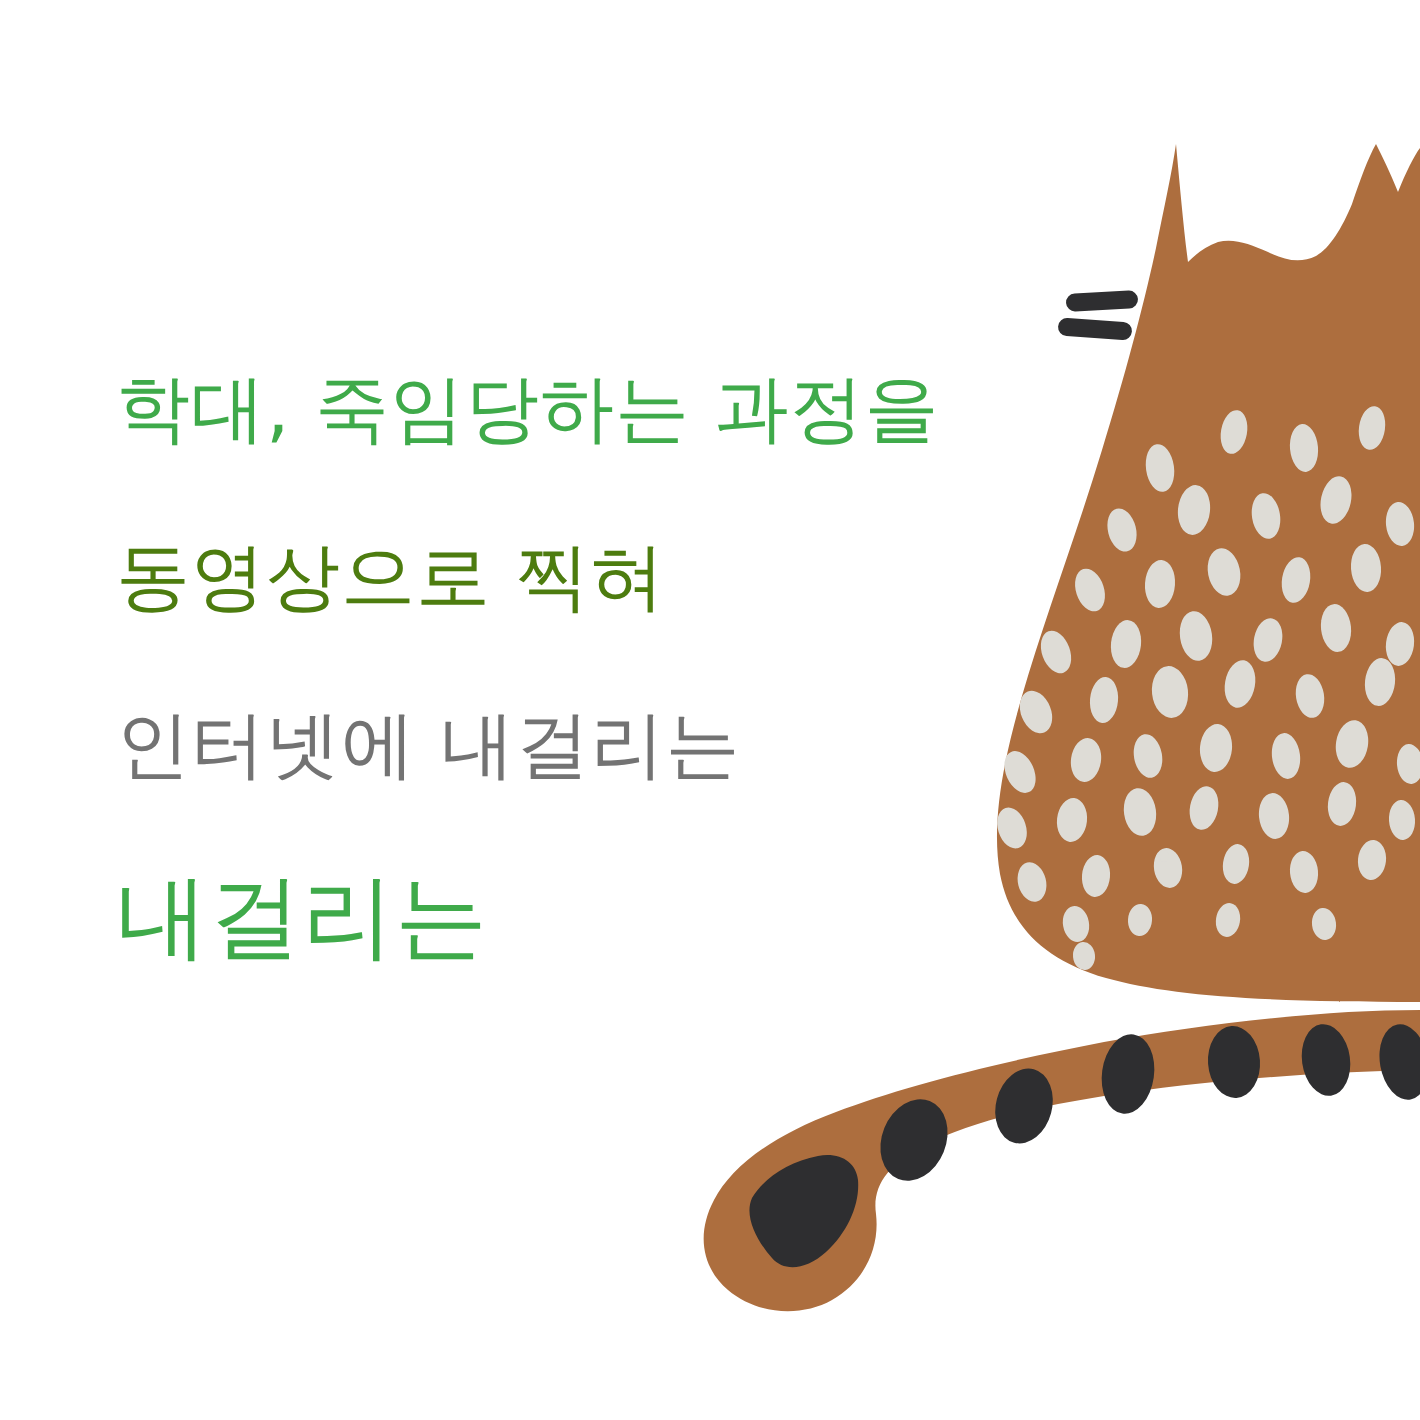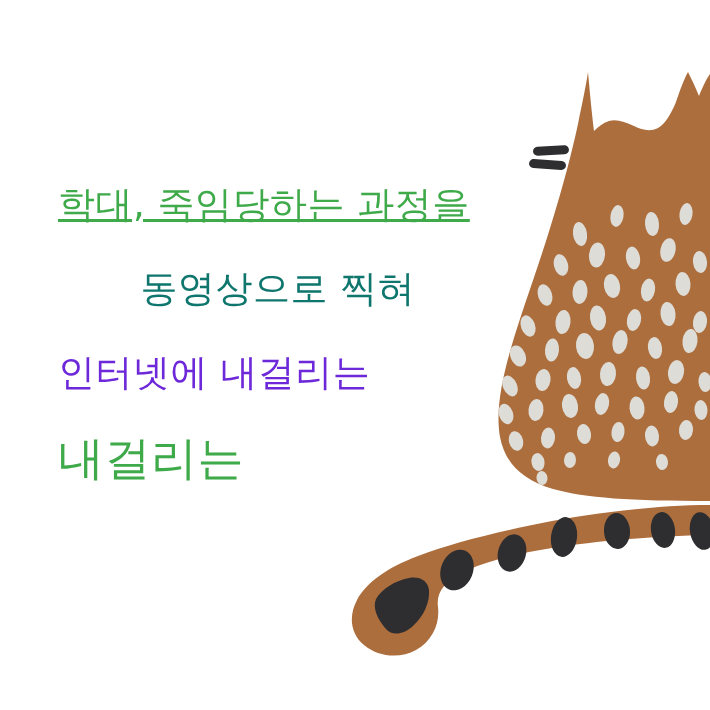--- a/index.html
+++ b/index.html
@@ -159,19 +159,19 @@
       <ellipse cx="457" cy="570" rx="16" ry="21" transform="rotate(22 457 570)"></ellipse>
       <ellipse cx="512" cy="553" rx="14" ry="19" transform="rotate(15 512 553)"></ellipse>
       <ellipse cx="564" cy="537" rx="13" ry="20" transform="rotate(8 564 537)"></ellipse>
       <ellipse cx="617" cy="531" rx="13" ry="18" transform="rotate(-4 617 531)"></ellipse>
       <ellipse cx="663" cy="530" rx="12" ry="18" transform="rotate(-8 663 530)"></ellipse>
       <ellipse cx="702" cy="531" rx="12" ry="19" transform="rotate(-10 702 531)"></ellipse>
     </g>
   </svg>
 
   <div id="headline">
-    <div class="line line-1" style="color: rgb(63, 170, 74); text-decoration: underline;">학대, 죽임당하는 과정을</div>
-    <div class="line line-2" style="color: #0f766e; text-align: center;">동영상으로 찍혀</div>
-    <div class="line line-3" style="color: #6d28d9;">인터넷에 내걸리는</div>
+    <div class="line line-1" style="color: rgb(63, 170, 74);">학대, 죽임당하는 과정을</div>
+    <div class="line line-2" style="color: #4d7c0f;">동영상으로 찍혀</div>
+    <div class="line line-3" style="color: #737373;">인터넷에 내걸리는</div>
     <div class="line line-4" style="color: rgb(63, 170, 74);">내걸리는</div>
   </div>
 
 </div>
 
 </body></html>

